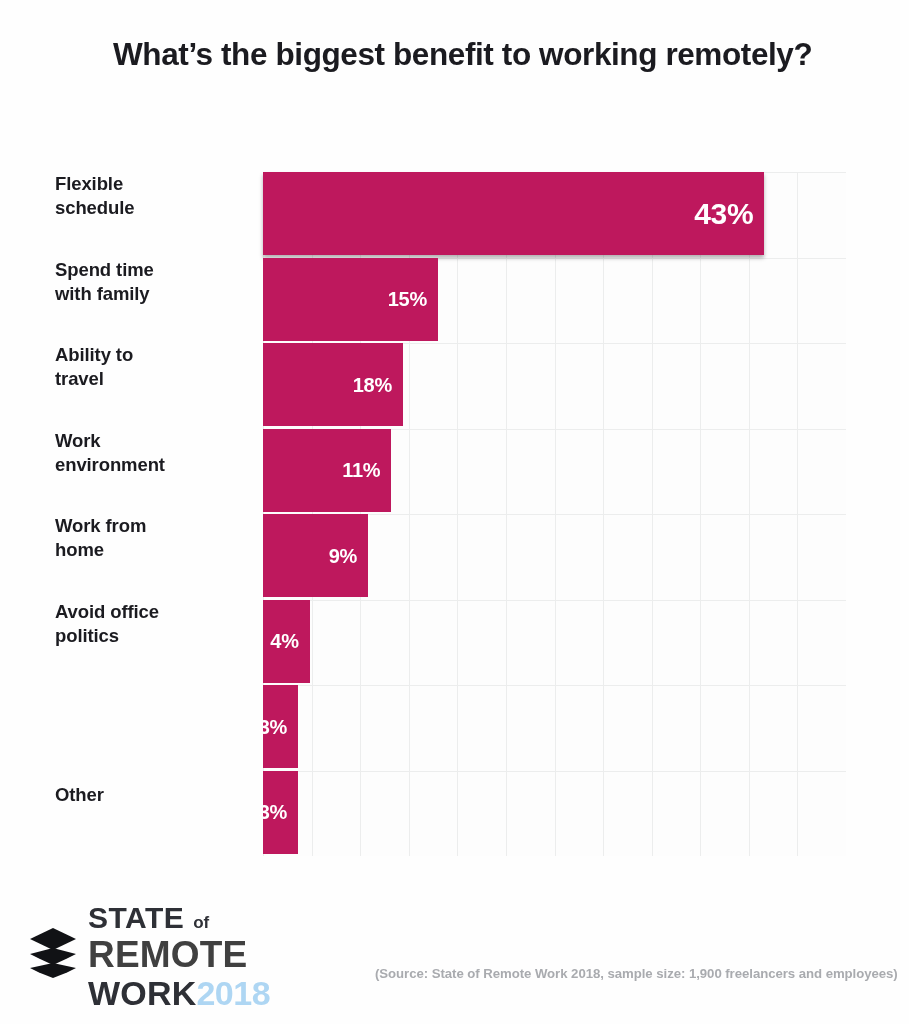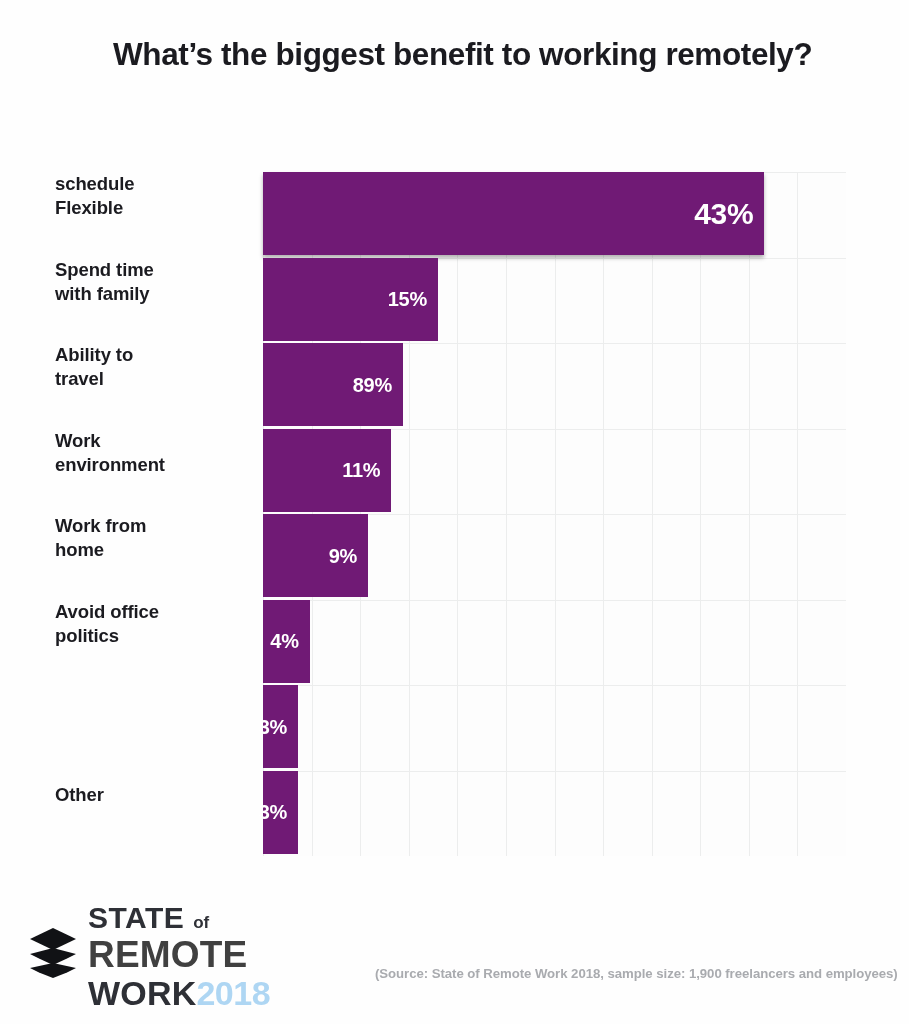--- a/index.html
+++ b/index.html
@@ -58,21 +58,21 @@
     font-weight:bold;
     color:#1b1b20;
     line-height:1.32;
     letter-spacing:-0.1px;
   }
   .rowlabel.one-line{padding-top:12px;}
   .bar{
     position:absolute;
     left:263px; top:0px;
     height:83px;
-    background:#701a75;
+    background:#be185d;
     box-sizing:border-box;
   }
   .bar.shadowed{
     box-shadow:0 3px 4px rgba(0,0,0,0.30);
   }
   .barval{
     position:absolute;
     right:11px;
     top:50%;
     transform:translateY(-50%);
@@ -159,43 +159,43 @@
           <div class="hline" style="top: 342px;"></div>
           <div class="hline" style="top: 428px;"></div>
           <div class="hline" style="top: 513px;"></div>
           <div class="hline" style="top: 599px;"></div>
         </div>
     </div>
 
     <div class="rows" id="rows">
         <div class="row" style="top: 0px;">
           <div class="rowlabel">
+            <div>Flexible</div>
             <div>schedule</div>
-            <div>Flexible</div>
           </div>
           <div class="bar shadowed" style="width: 501.38px;">
             <div class="barval big">43%</div>
           </div>
         </div>
         <div class="row" style="top: 85.5px;">
           <div class="rowlabel">
             <div>Spend time</div>
             <div>with family</div>
           </div>
           <div class="bar" style="width: 174.9px;">
             <div class="barval">15%</div>
           </div>
         </div>
         <div class="row" style="top: 171px; padding-left: 40px;">
           <div class="rowlabel">
             <div>Ability to</div>
             <div>travel</div>
           </div>
           <div class="bar" style="width: 139.92px;">
-            <div class="barval">89%</div>
+            <div class="barval">18%</div>
           </div>
         </div>
         <div class="row" style="top: 256.5px;">
           <div class="rowlabel">
             <div>Work</div>
             <div>environment</div>
           </div>
           <div class="bar" style="width: 128.26px; padding-left: 48px;">
             <div class="barval">11%</div>
           </div>

